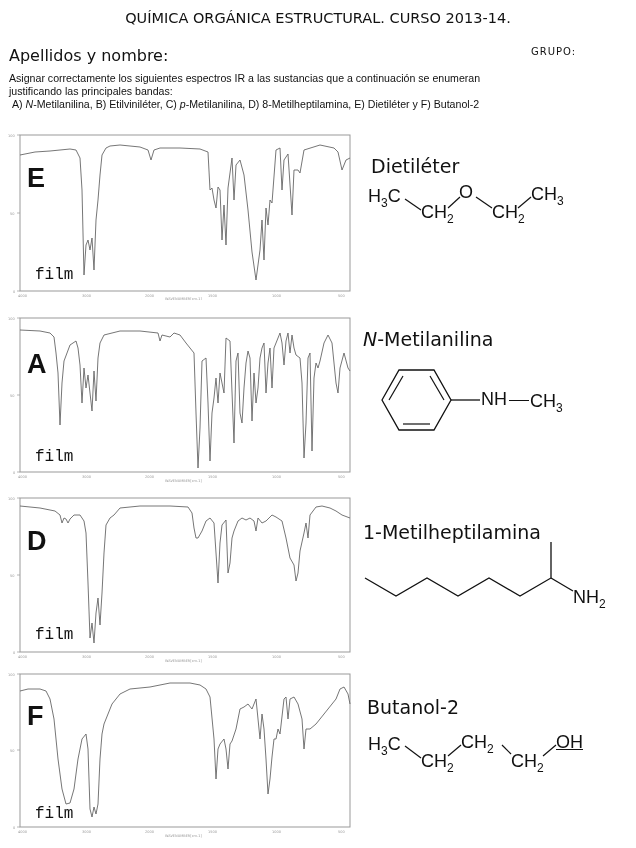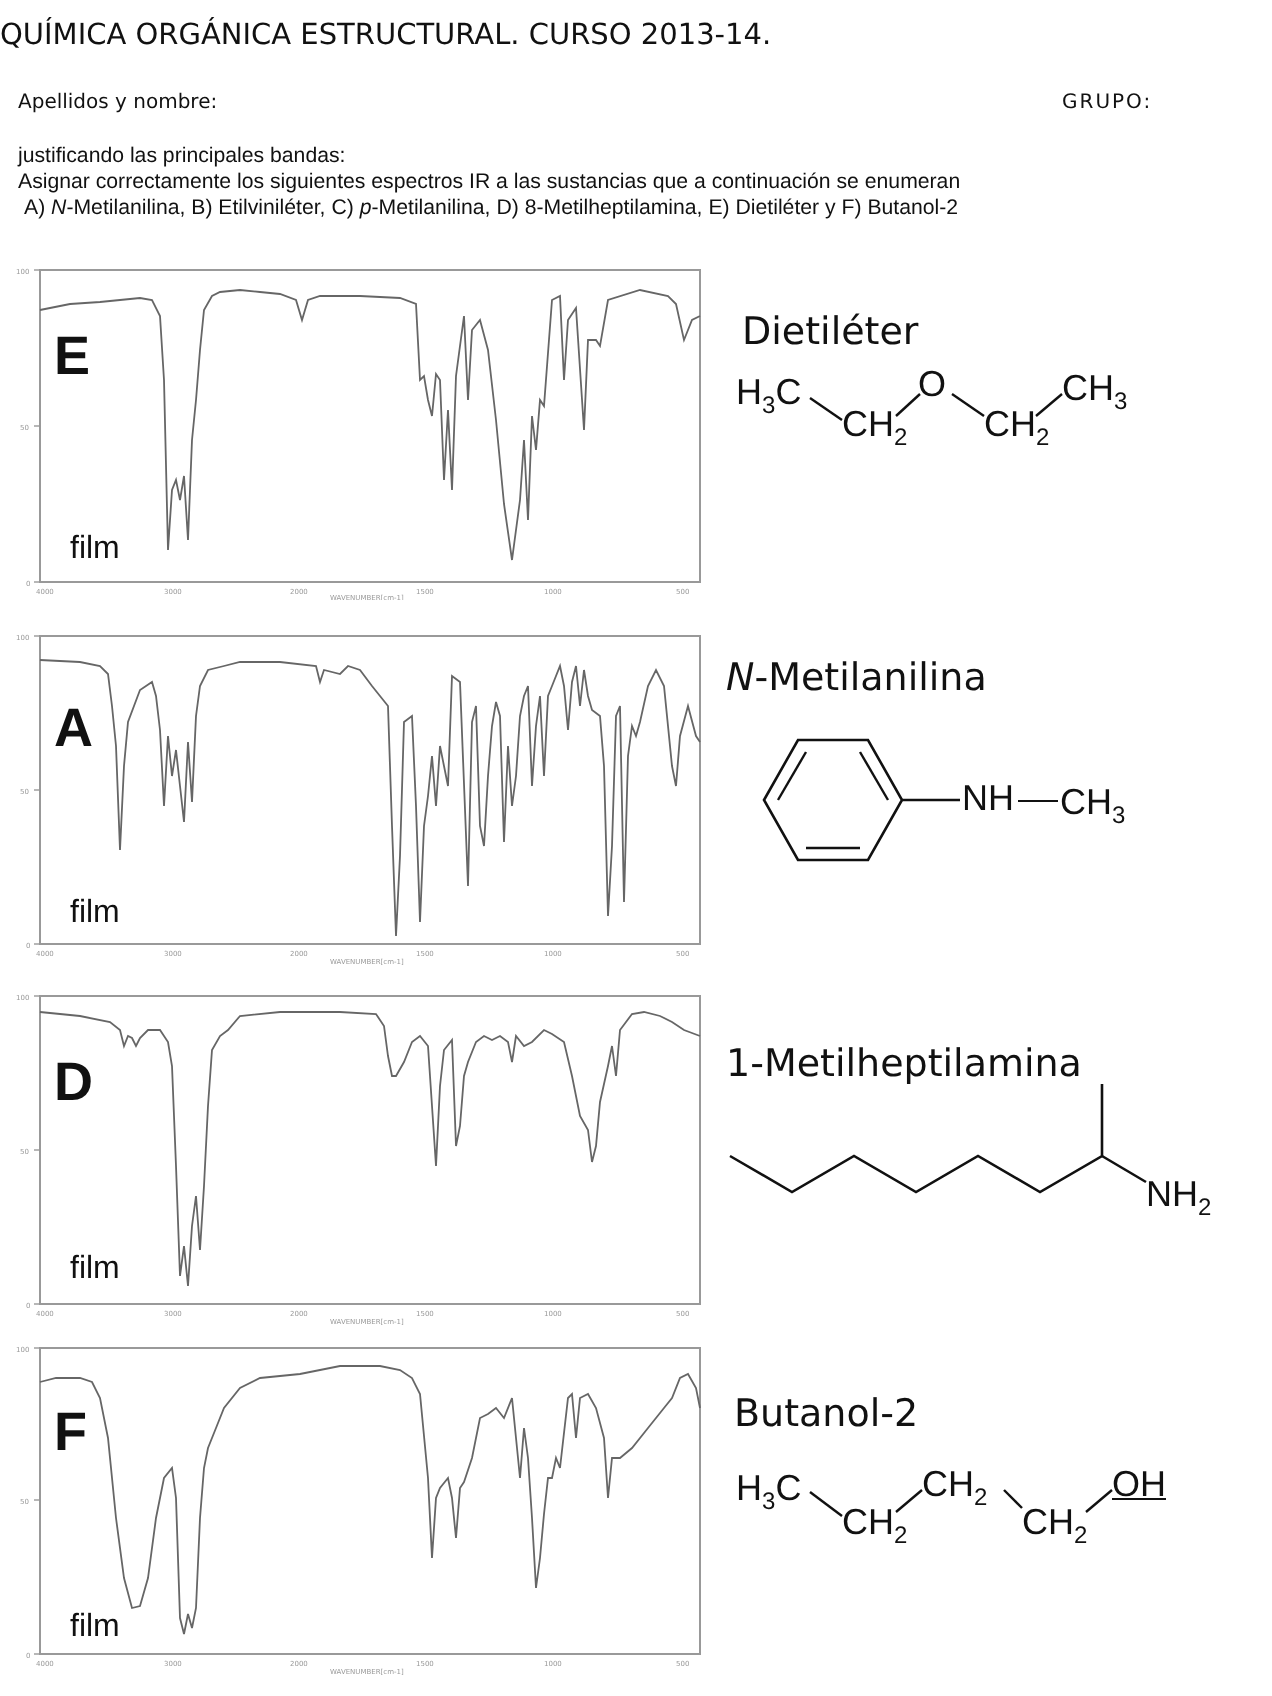--- a/index.html
+++ b/index.html
@@ -1,39 +1,39 @@
 <!DOCTYPE html>
 <html><head>
 <meta charset="utf-8">
 <style>
   html, body { margin:0; padding:0; background:#ffffff; }
   body { width:636px; height:848px; position:relative; overflow:hidden; font-family:"DejaVu Sans", sans-serif; color:#111; }
-  .title { position:absolute; top:10px; left:0; width:636px; text-align:left; font-size:14.5px; letter-spacing:0px; }
-  .apellidos { position:absolute; top:46px; left:9px; font-size:10px;text-align:center; }
+  .title { position:absolute; top:10px; left:0; width:636px; text-align:center; font-size:14.5px; letter-spacing:0px; }
+  .apellidos { position:absolute; top:46px; left:9px; font-size:16px;text-align:center; }
   .grupo { position:absolute; top:46px; left:531px; font-size:10px; letter-spacing:1px; }
   .instr { position:absolute; top:72px; left:9px; width:620px; font-family:"Liberation Sans", sans-serif; font-size:10.6px; line-height:13px; }
   .instr .l3 { padding-left:3px; }
   .spec { position:absolute; left:0; width:360px; }
   .spec svg { position:absolute; left:0; top:0; }
   .bigletter { position:absolute; font-family:"Liberation Sans", sans-serif; font-weight:bold; font-size:27px; left:27px; }
-  .film { position:absolute; font-family:Liberation Sans, sans-serif; font-size:16px; left:35px; }
+  .film { position:absolute; font-family:Liberation Mono, monospace; font-size:16px; left:35px; }
   .cname { position:absolute; left:371px; font-size:19px;margin-top:12px; }
   .formula { position:absolute; font-family:"Liberation Sans", sans-serif; font-size:18px; }
   .formula sub { font-size:12px; }
 </style>
 </head>
 <body>
 
 <div class="title">QUÍMICA ORGÁNICA ESTRUCTURAL. CURSO 2013-14.</div>
 <div class="apellidos">Apellidos y nombre:</div>
 <div class="grupo">GRUPO:</div>
 
 <div class="instr">
+  <div>Asignar correctamente los siguientes espectros IR a las sustancias que a continuación se enumeran</div>
   <div>justificando las principales bandas:</div>
-  <div>Asignar correctamente los siguientes espectros IR a las sustancias que a continuación se enumeran</div>
   <div class="l3">
     <span>A)</span>
     <i>N</i><span>-Metilanilina,</span>
     <span>B)</span>
     <span>Etilviniléter,</span>
     <span>C)</span>
     <i>p</i><span>-Metilanilina,</span>
     <span>D)</span>
     <span>8-Metilheptilamina,</span>
     <span>E)</span>

